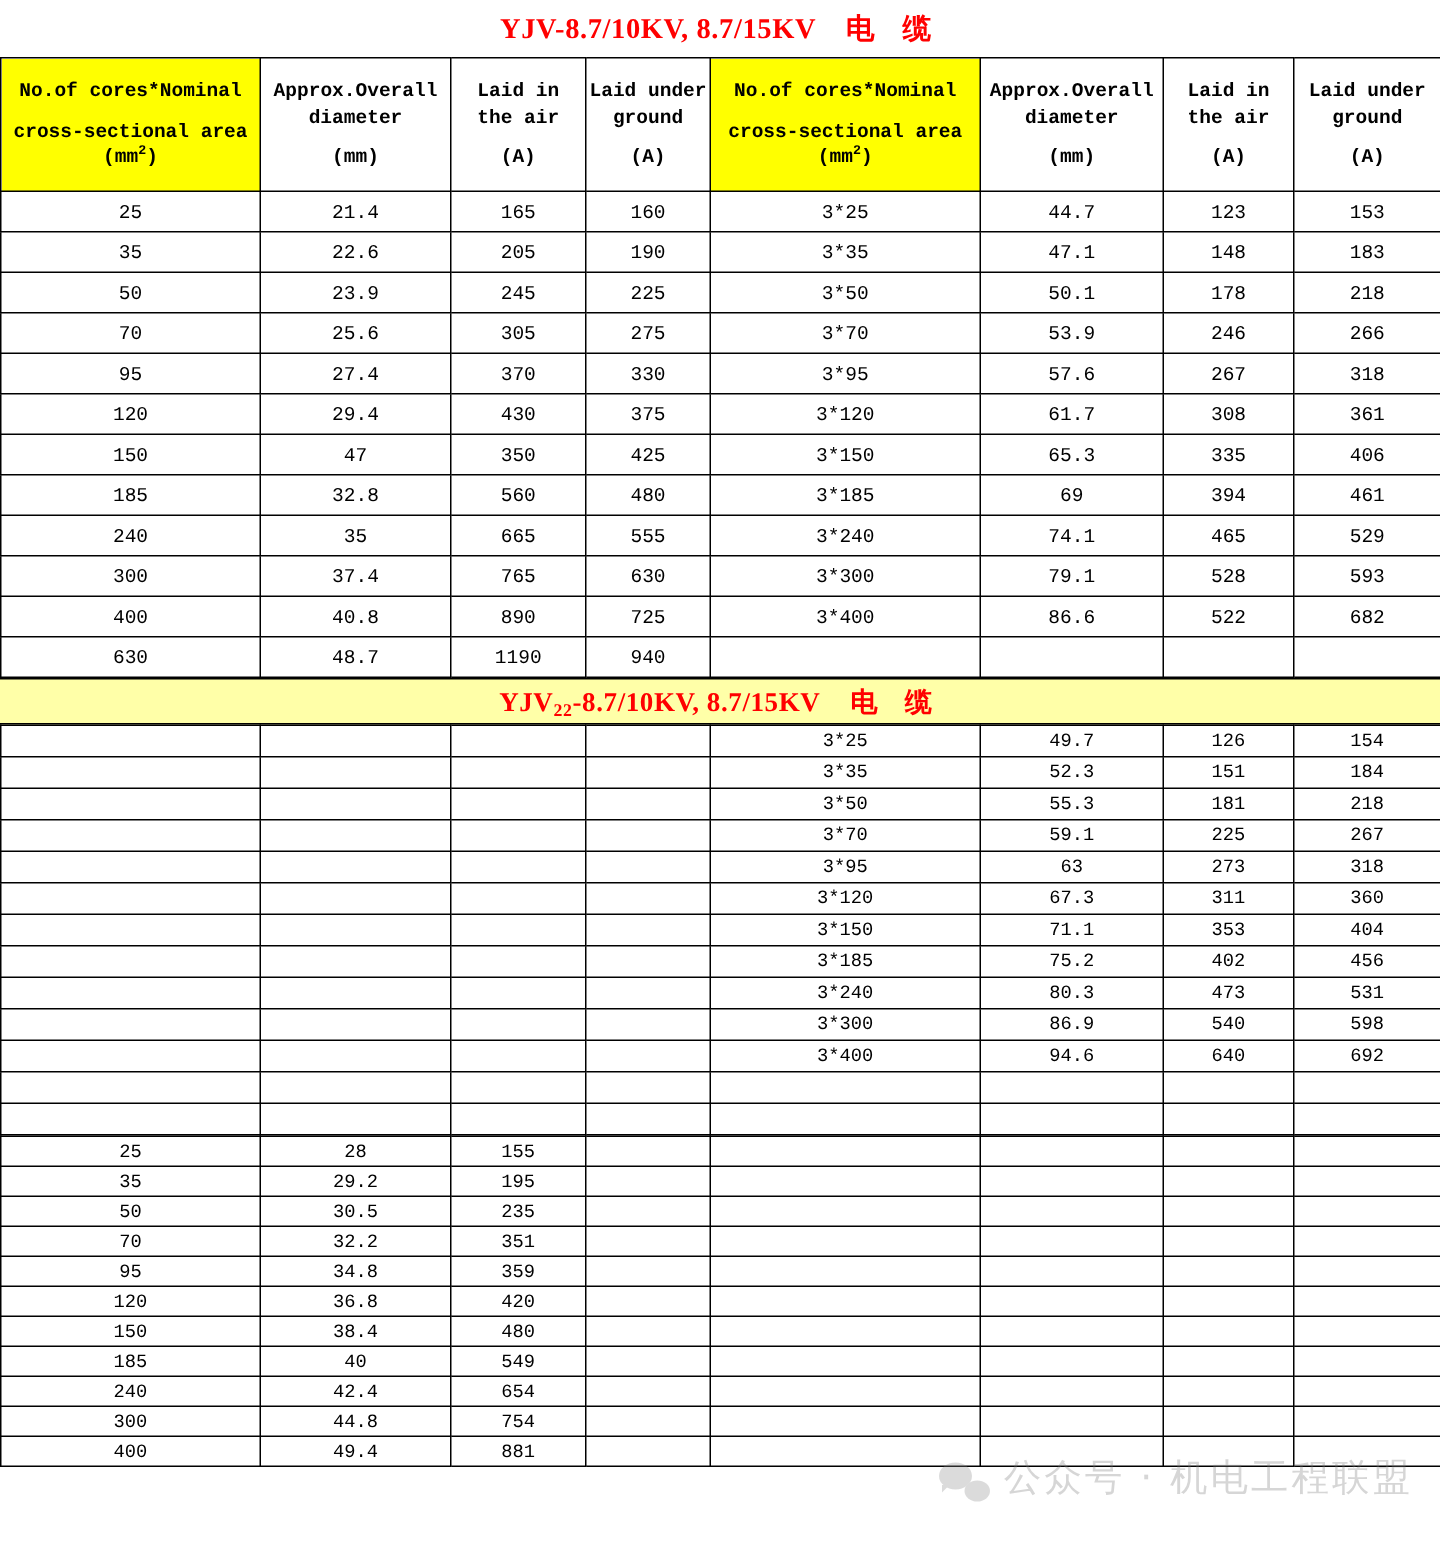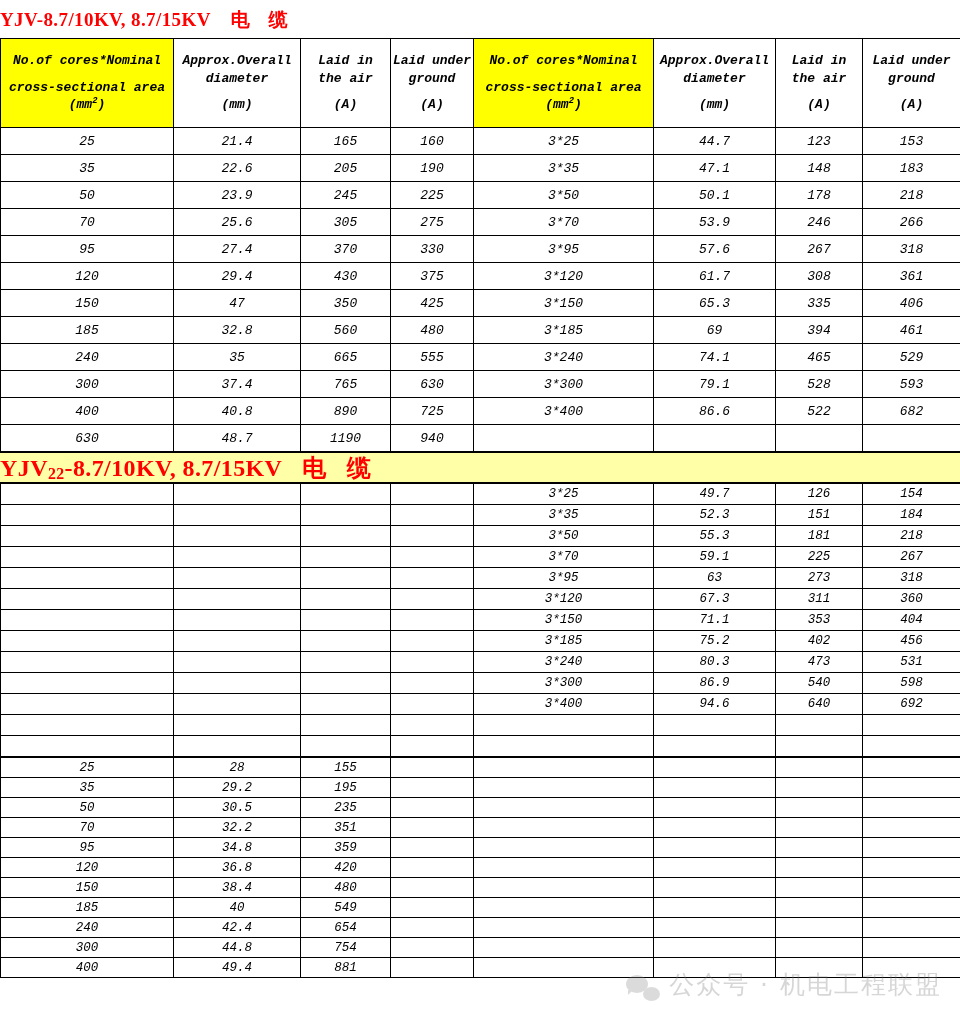--- a/index.html
+++ b/index.html
@@ -17,20 +17,21 @@
 
   .page {
     width: 960px;
     height: 1031px;
     position: relative;
     background: #ffffff;
   }
 
   
   .title-band {
+    text-align: center;
     color: #ff0000;
     font-weight: bold;
     font-family: "Liberation Serif", "DejaVu Serif", serif;
     letter-spacing: 0.4px;
     white-space: nowrap;
   }
   .title-band .cn {
     letter-spacing: 6px;
     margin-left: 20px;
     font-family: "DejaVu Sans", "Liberation Sans", sans-serif;
@@ -46,33 +47,32 @@
   #title-main {
     height: 38px;
     line-height: 38px;
     font-size: 19px;
     background: #ffffff;
   }
   .title-yellow {
     background: #ffffa8;
     height: 31px;
     line-height: 31px;
-    font-size: 24px;
+    font-size: 18px;
     border-top: 1px solid #000;
     border-bottom: 1px solid #000;
     box-sizing: border-box;
   }
 
   
   table.grid {
     border-collapse: collapse;
     width: 960px;
     table-layout: fixed;
     font-family: "Liberation Mono", "DejaVu Sans Mono", monospace;
-    font-style: italic;
   }
   table.grid td, table.grid th {
     border: 1px solid #000000;
     padding: 0;
     text-align: center;
     vertical-align: middle;
     font-size: 13px;
     color: #000000;
     overflow: hidden;
     white-space: nowrap;

